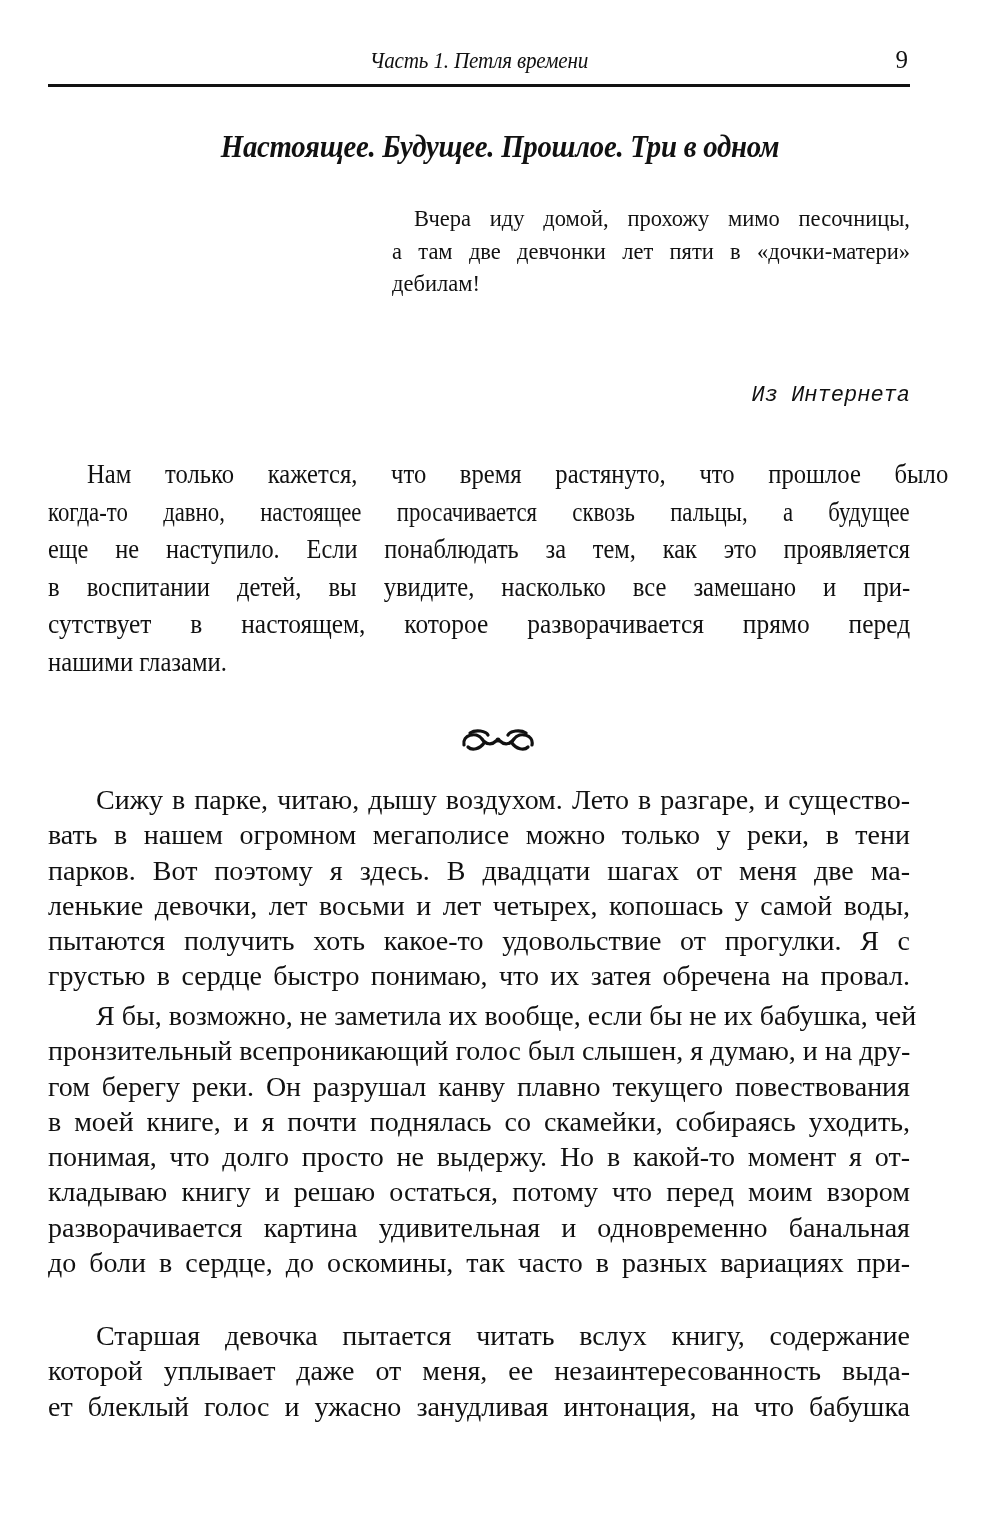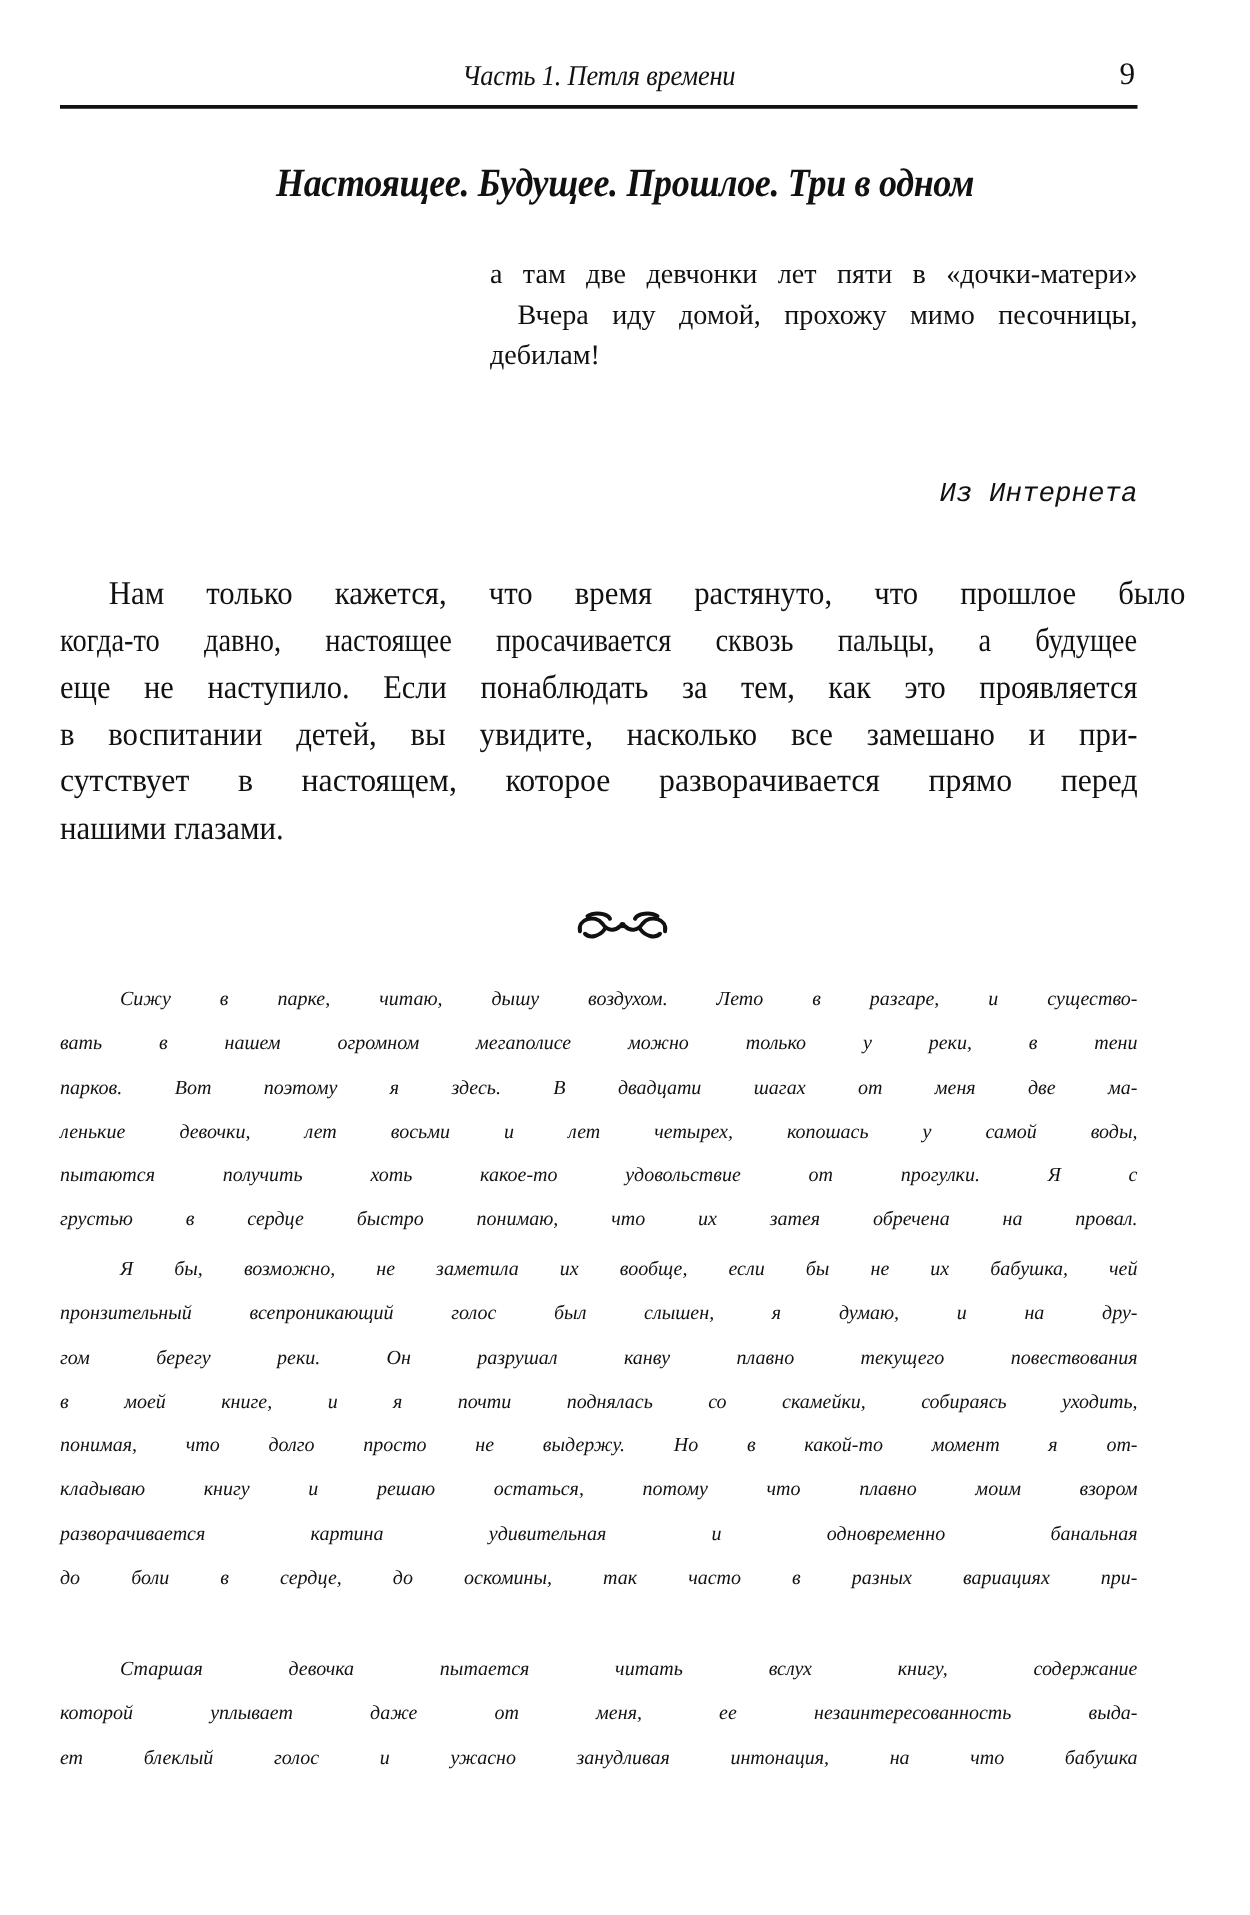--- a/index.html
+++ b/index.html
@@ -22,21 +22,21 @@
   .epigraph .line.last { text-align-last: left; }
   .epigraph-source { position: absolute; right: 90px; top: 383px; font-style: italic; font-size: 22px; font-family: Liberation Mono, monospace; }
 
   .body-para { position: absolute; left: 48px; top: 456px; width: 862px; font-size: 26.5px; line-height: 37.5px; }
   .body-para .line { display: block; text-align: justify; text-align-last: justify; white-space: nowrap;
                      transform-origin: left; }
   .body-para .line.last { text-align-last: left; }
 
   .ornament { position: absolute; left: 458px; top: 725px; width: 80px; height: 28px; }
 
-  .story { position: absolute; left: 72px; width: 838px; font-style: italic; font-size: 16px; line-height: 35.3px; }
+  .story { position: absolute; left: 72px; width: 838px; font-size: 28px; line-height: 35.3px; }
   .story .line { display: block; text-align: justify; text-align-last: justify; white-space: nowrap; }
   .story .line.last { text-align-last: left; }
   .story-1 { top: 782px; left: 72px; width: 838px; }
   .story-2 { top: 998px; }
   .story-3 { top: 1318px; }
   .story .line.nonfirst { margin-left: -24px; }
 </style>
 </head>
 <body>
 
@@ -44,22 +44,22 @@
 
   <div class="running-head">
     <div class="running-title">Часть 1. Петля времени</div>
     <div class="page-number">9</div>
   </div>
   <div class="head-rule"></div>
 
   <div class="chapter-title">Настоящее. Будущее. Прошлое. Три в одном</div>
 
   <div class="epigraph">
+    <span class="line" style="padding-left:22px">Вчера иду домой, прохожу мимо песочницы,</span>
     <span class="line">а там две девчонки лет пяти в «дочки-матери»</span>
-    <span class="line" style="padding-left:22px">Вчера иду домой, прохожу мимо песочницы,</span>
     <span class="line last">дебилам!</span>
   </div>
   <div class="epigraph-source">Из Интернета</div>
 
   <div class="body-para">
     <span class="line" style="padding-left:42px; transform:scaleX(0.93); width:926px">Нам только кажется, что время растянуто, что прошлое было</span>
     <span class="line" style="transform:scaleX(0.86); width:1002px">когда-то давно, настоящее просачивается сквозь пальцы, а будущее</span>
     <span class="line" style="transform:scaleX(0.92); width:937px">еще не наступило. Если понаблюдать за тем, как это проявляется</span>
     <span class="line" style="transform:scaleX(0.93); width:927px">в воспитании детей, вы увидите, насколько все замешано и при-</span>
     <span class="line" style="transform:scaleX(0.96); width:898px">сутствует в настоящем, которое разворачивается прямо перед</span>
@@ -88,21 +88,21 @@
     <span class="line nonfirst" style="width:862px">пытаются получить хоть какое-то удовольствие от прогулки. Я с</span>
     <span class="line nonfirst" style="width:862px">грустью в сердце быстро понимаю, что их затея обречена на провал.</span>
   </div>
 
   <div class="story story-2">
     <span class="line" style="padding-left:24px">Я бы, возможно, не заметила их вообще, если бы не их бабушка, чей</span>
     <span class="line nonfirst" style="width:862px">пронзительный всепроникающий голос был слышен, я думаю, и на дру-</span>
     <span class="line nonfirst" style="width:862px">гом берегу реки. Он разрушал канву плавно текущего повествования</span>
     <span class="line nonfirst" style="width:862px">в моей книге, и я почти поднялась со скамейки, собираясь уходить,</span>
     <span class="line nonfirst" style="width:862px">понимая, что долго просто не выдержу. Но в какой-то момент я от-</span>
-    <span class="line nonfirst" style="width:862px">кладываю книгу и решаю остаться, потому что плавно моим взором</span>
+    <span class="line nonfirst" style="width:862px">кладываю книгу и решаю остаться, потому что перед моим взором</span>
     <span class="line nonfirst" style="width:862px">разворачивается картина удивительная и одновременно банальная</span>
     <span class="line nonfirst" style="width:862px">до боли в сердце, до оскомины, так часто в разных вариациях при-</span>
   </div>
 
   <div class="story story-3">
     <span class="line" style="padding-left:24px">Старшая девочка пытается читать вслух книгу, содержание</span>
     <span class="line nonfirst" style="width:862px">которой уплывает даже от меня, ее незаинтересованность выда-</span>
     <span class="line nonfirst" style="width:862px">ет блеклый голос и ужасно занудливая интонация, на что бабушка</span>
   </div>
 

